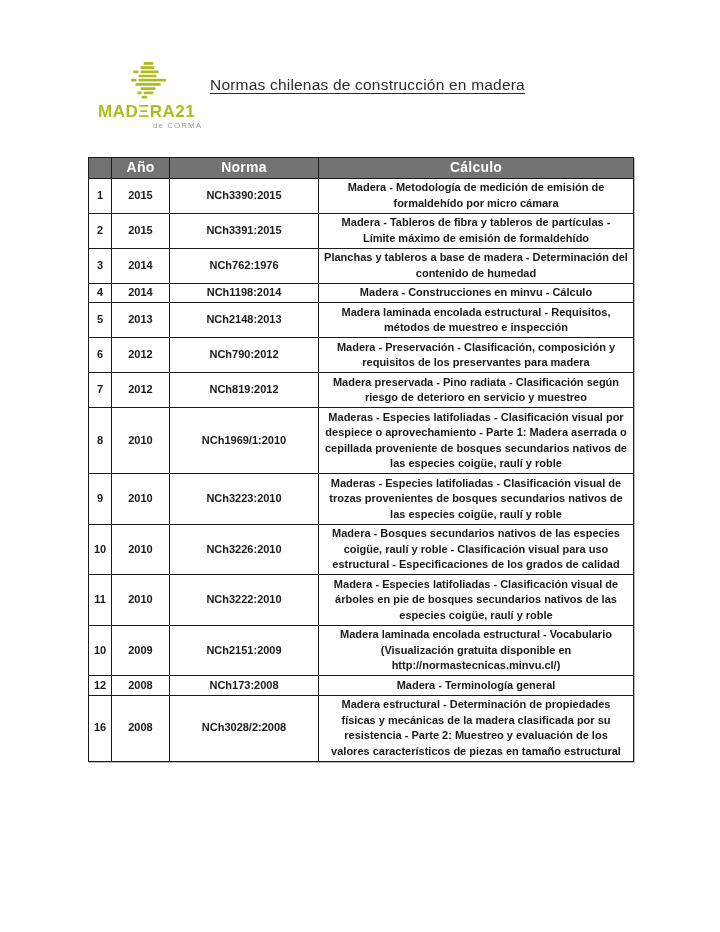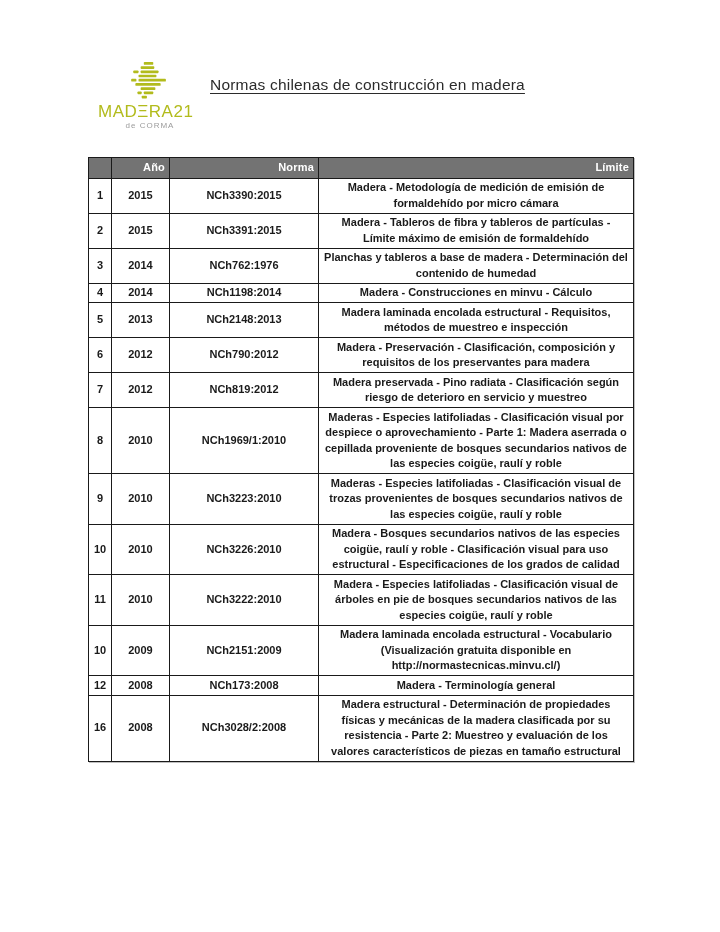--- a/index.html
+++ b/index.html
@@ -14,25 +14,25 @@
   body{
     width:720px;height:932px;position:relative;
     font-family:"Liberation Sans", sans-serif;
     color:var(--text-color);
   }
   
   .logo{position:absolute;left:98px;top:60px;width:110px;height:78px;}
   .logo-icon{position:absolute;left:28px;top:2px;width:44px;height:40px;}
   .logo-brand{
     position:absolute;left:0;top:42px;width:110px;
-    font-size:17px;font-weight:normal;letter-spacing:0.5px;
+    font-size:17px;font-weight:bold;letter-spacing:0.5px;
     color:var(--brand-color);white-space:nowrap;
   }
   .logo-sub{
-    position:absolute;left:0;top:61px;width:104px;text-align:center;
+    position:absolute;left:0;top:61px;width:104px;text-align:right;
     font-size:8px;letter-spacing:1px;color:var(--subtitle-color);
   }
   
   .page-title{
     position:absolute;left:210px;top:76px;
     font-size:15.5px;color:#2b2b2b;
     text-decoration:underline;text-underline-offset:3px;
     letter-spacing:0.2px;white-space:nowrap;
   }
   
@@ -46,21 +46,21 @@
   table.standards col.c-norm{width:149px;}
   table.standards col.c-title{width:315px;}
   table.standards th, table.standards td{
     border:1px solid var(--border-color);
     font-size:11px;font-weight:bold;line-height:15.5px;
     text-align:center;vertical-align:middle;
     padding:1.5px 5px;
   }
   table.standards thead th{
     background:var(--header-bg);color:#ffffff;
-    font-size:11px;padding:2px 4px;letter-spacing:0.2px;text-align:right;
+    font-size:14px;padding:2px 4px;letter-spacing:0.2px;
   }
 </style>
 </head>
 <body>
 
 <div class="logo">
   <svg class="logo-icon" viewBox="0 0 40 38" aria-hidden="true">
     <g fill="#b2bb1c">
       <rect x="16" y="0" width="9" height="2.6" rx="0.8"></rect>
       <rect x="13" y="4" width="13" height="2.6" rx="0.8"></rect>
@@ -87,21 +87,21 @@
     <col class="c-num">
       <col class="c-year">
       <col class="c-norm">
       <col class="c-title">
   </colgroup>
   <thead>
     <tr>
       <th></th>
       <th>Año</th>
       <th>Norma</th>
-      <th>Límite</th>
+      <th>Cálculo</th>
     </tr>
   </thead>
   <tbody>
       <tr>
     <td>1</td>
     <td>2015</td>
     <td>NCh3390:2015</td>
     <td>Madera - Metodología de medición de emisión de formaldehído por micro cámara</td>
   </tr>
       <tr>

